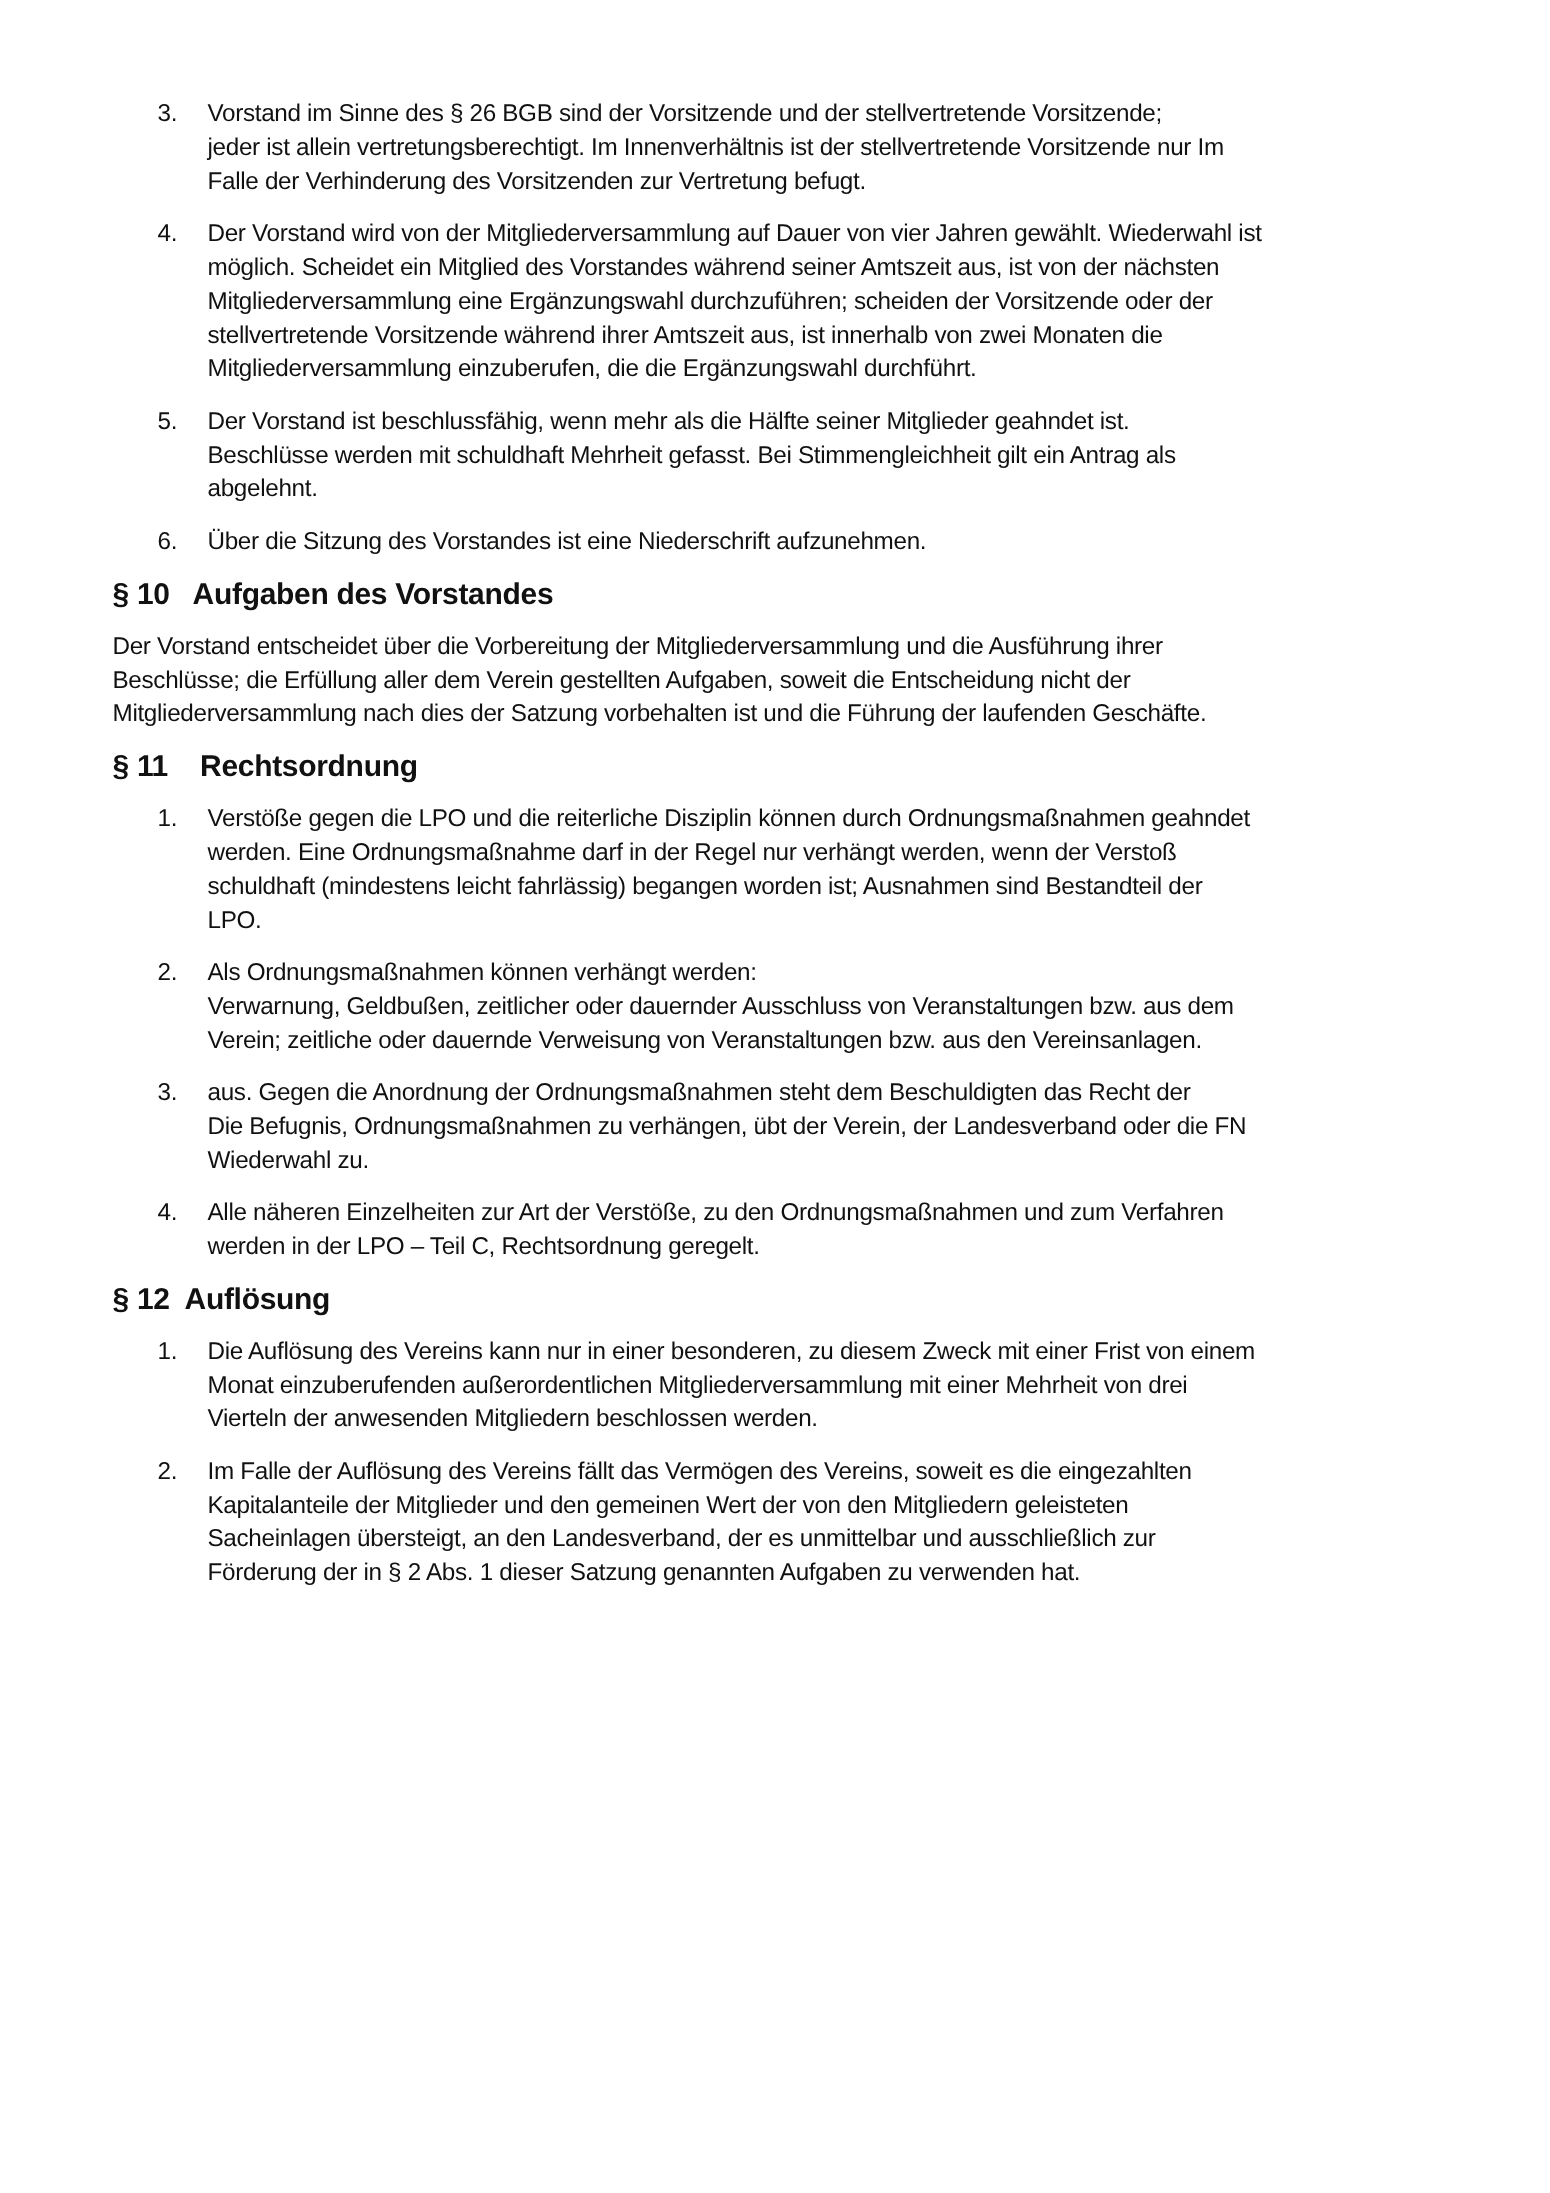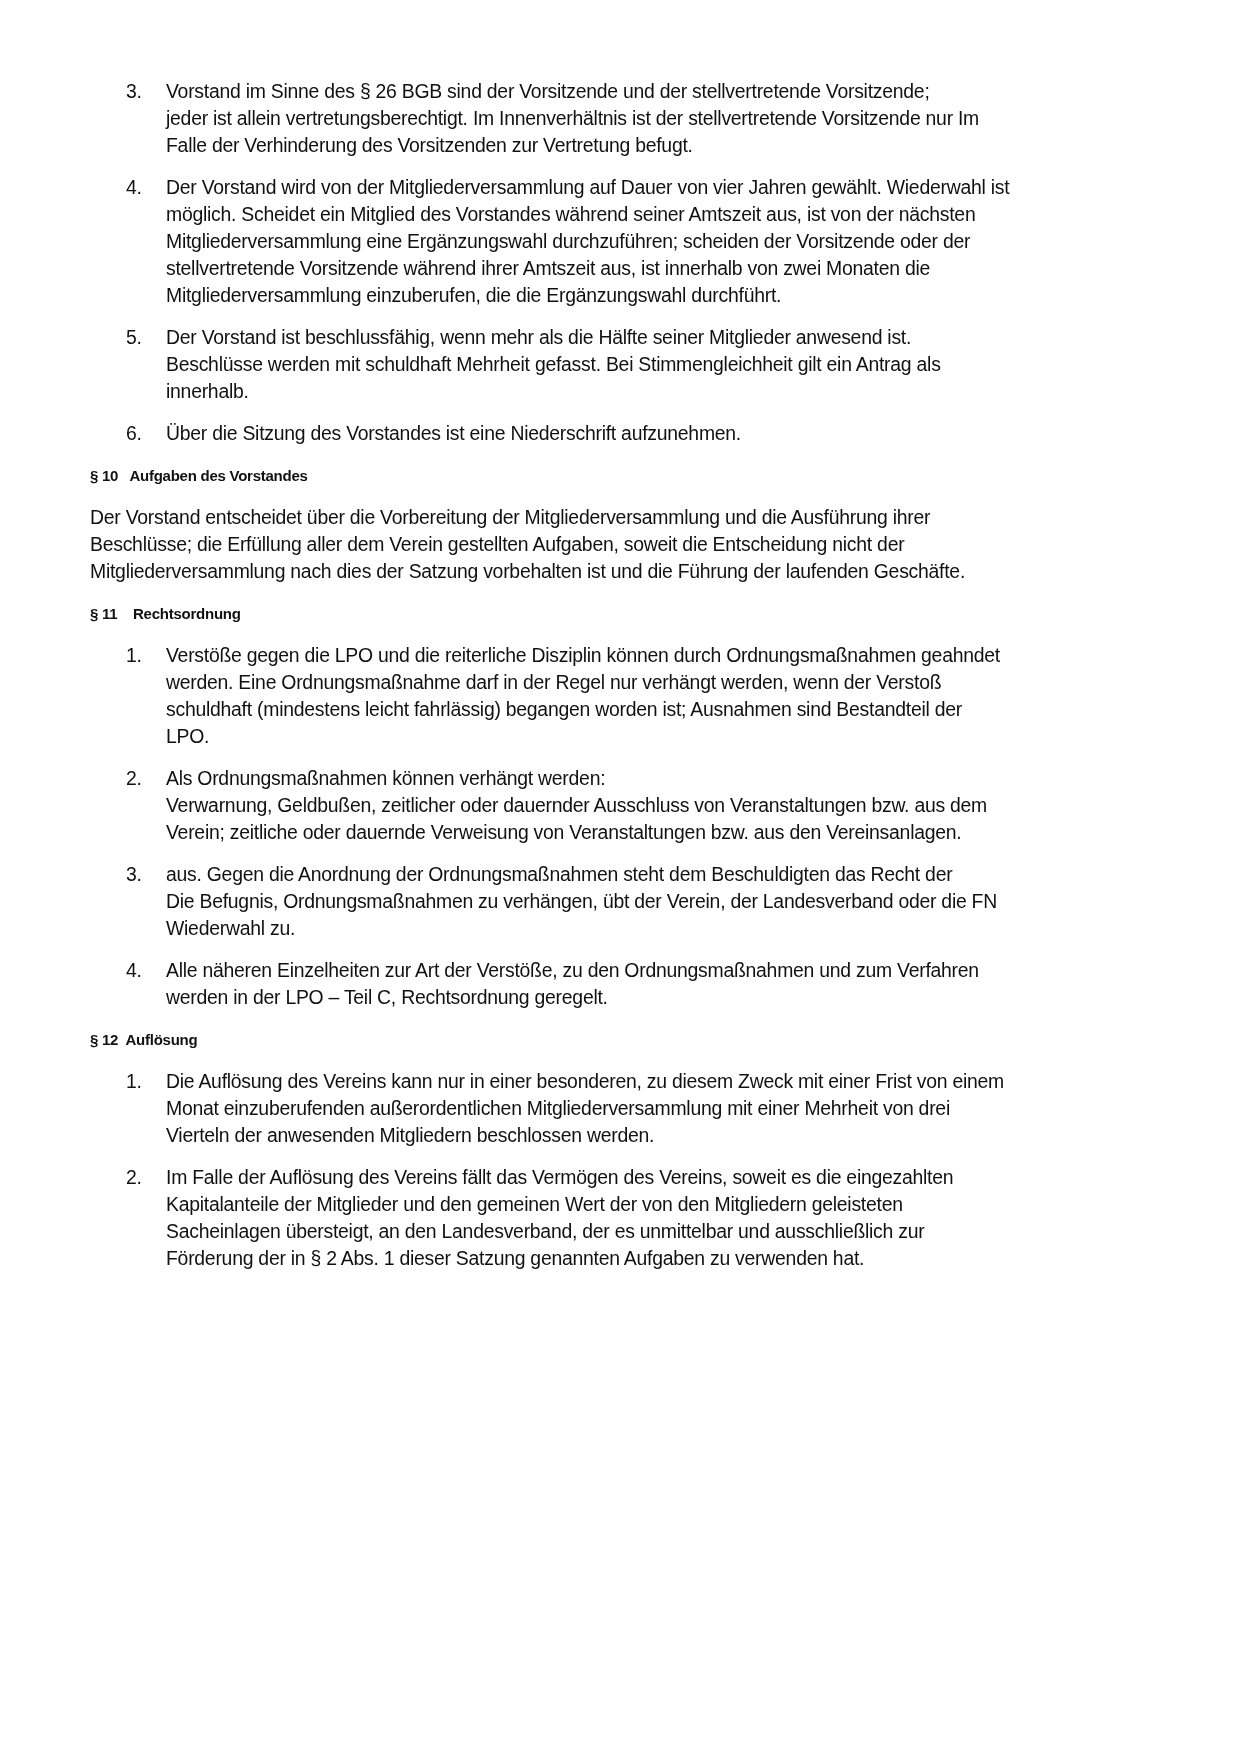--- a/index.html
+++ b/index.html
@@ -23,21 +23,21 @@
     margin-bottom: 15px;
     letter-spacing: -0.25px;
     word-spacing: 0px;
   }
   .li .num {
     position: absolute; left: 36px; top: 0;
     width: 30px; text-align: left;
   }
   .li .line { display: block; white-space: nowrap; }
   .heading {
-    font-size: 15px; line-height: 27px;
+    font-size: 24px; line-height: 27px;
     font-weight: bold;
     margin: 0 0 15px 0;
     letter-spacing: -0.25px;
     white-space: pre;
   }
   .para {
     font-size: 19.4px; line-height: 27px;
     margin: 0 0 15px 0;
     letter-spacing: -0.25px;
   }
@@ -58,23 +58,23 @@
     <div class="li">
       <span class="num">4.</span>
       <span class="line">Der Vorstand wird von der Mitgliederversammlung auf Dauer von vier Jahren gewählt. Wiederwahl ist</span>
       <span class="line">möglich. Scheidet ein Mitglied des Vorstandes während seiner Amtszeit aus, ist von der nächsten</span>
       <span class="line">Mitgliederversammlung eine Ergänzungswahl durchzuführen; scheiden der Vorsitzende oder der</span>
       <span class="line">stellvertretende Vorsitzende während ihrer Amtszeit aus, ist innerhalb von zwei Monaten die</span>
       <span class="line">Mitgliederversammlung einzuberufen, die die Ergänzungswahl durchführt.</span>
     </div>
     <div class="li">
       <span class="num">5.</span>
-      <span class="line">Der Vorstand ist beschlussfähig, wenn mehr als die Hälfte seiner Mitglieder anwesend ist.</span>
+      <span class="line">Der Vorstand ist beschlussfähig, wenn mehr als die Hälfte seiner Mitglieder geahndet ist.</span>
       <span class="line">Beschlüsse werden mit schuldhaft Mehrheit gefasst. Bei Stimmengleichheit gilt ein Antrag als</span>
-      <span class="line">innerhalb.</span>
+      <span class="line">abgelehnt.</span>
     </div>
     <div class="li">
       <span class="num">6.</span>
       <span class="line">Über die Sitzung des Vorstandes ist eine Niederschrift aufzunehmen.</span>
     </div>
   </div>
 
   <div class="heading">§ 10   Aufgaben des Vorstandes</div>
   <div class="para">
     <span class="line">Der Vorstand entscheidet über die Vorbereitung der Mitgliederversammlung und die Ausführung ihrer</span>

